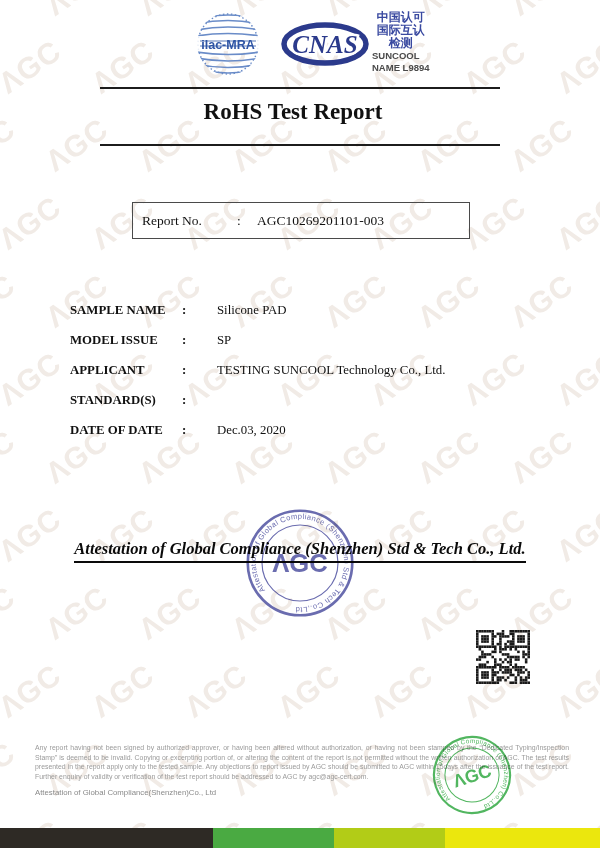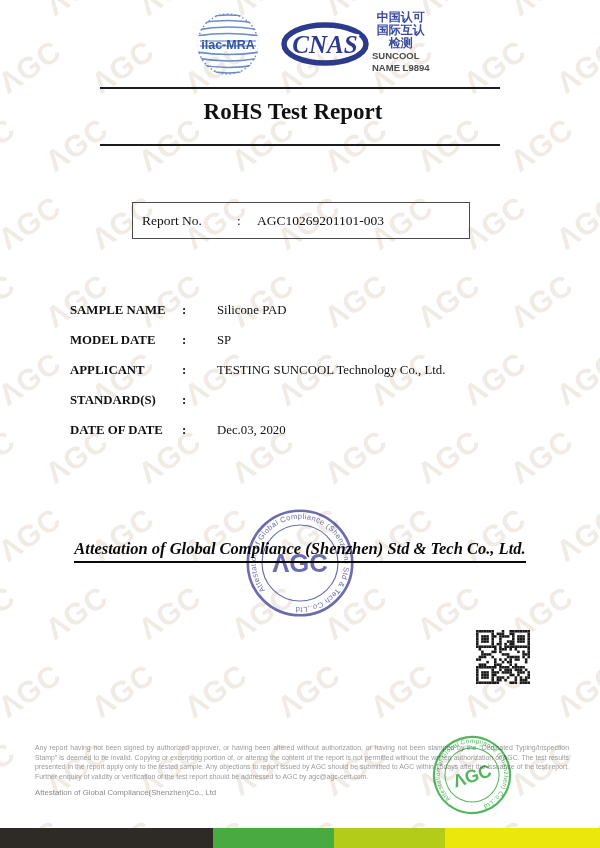--- a/index.html
+++ b/index.html
@@ -201,21 +201,21 @@
     <span>AGC10269201101-003</span>
   </div>
 
   <div class="layer specs">
     <div class="spec-row">
       <span class="lbl">SAMPLE NAME</span>
       <span class="col">:</span>
       <span>Silicone PAD</span>
     </div>
     <div class="spec-row">
-      <span class="lbl">MODEL DATE</span>
+      <span class="lbl">MODEL ISSUE</span>
       <span class="col">:</span>
       <span>SP</span>
     </div>
     <div class="spec-row">
       <span class="lbl">APPLICANT</span>
       <span class="col">:</span>
       <span>TESTING  SUNCOOL  Technology Co., Ltd.</span>
     </div>
     <div class="spec-row">
       <span class="lbl">STANDARD(S)</span>

